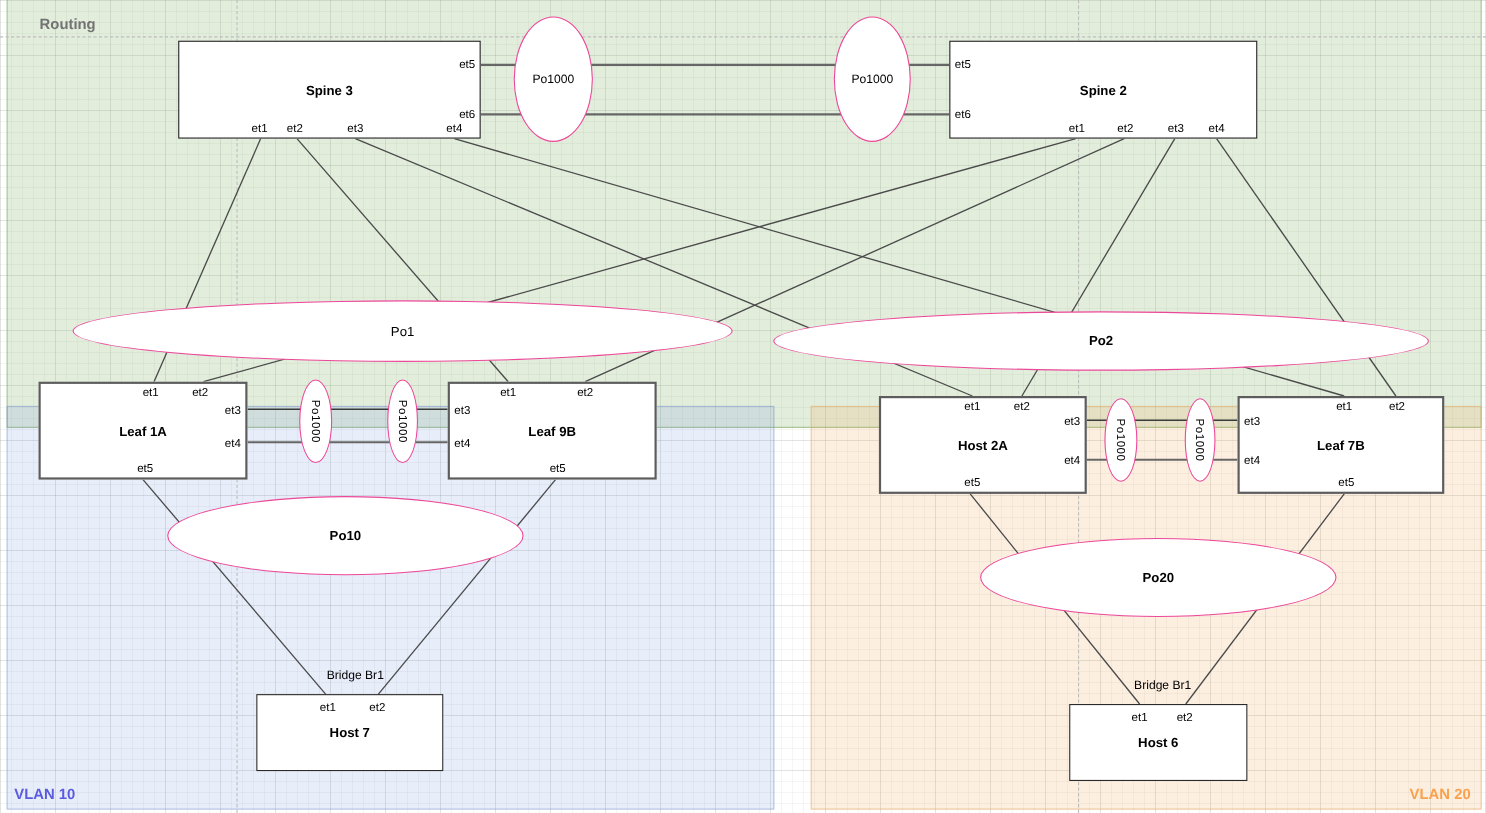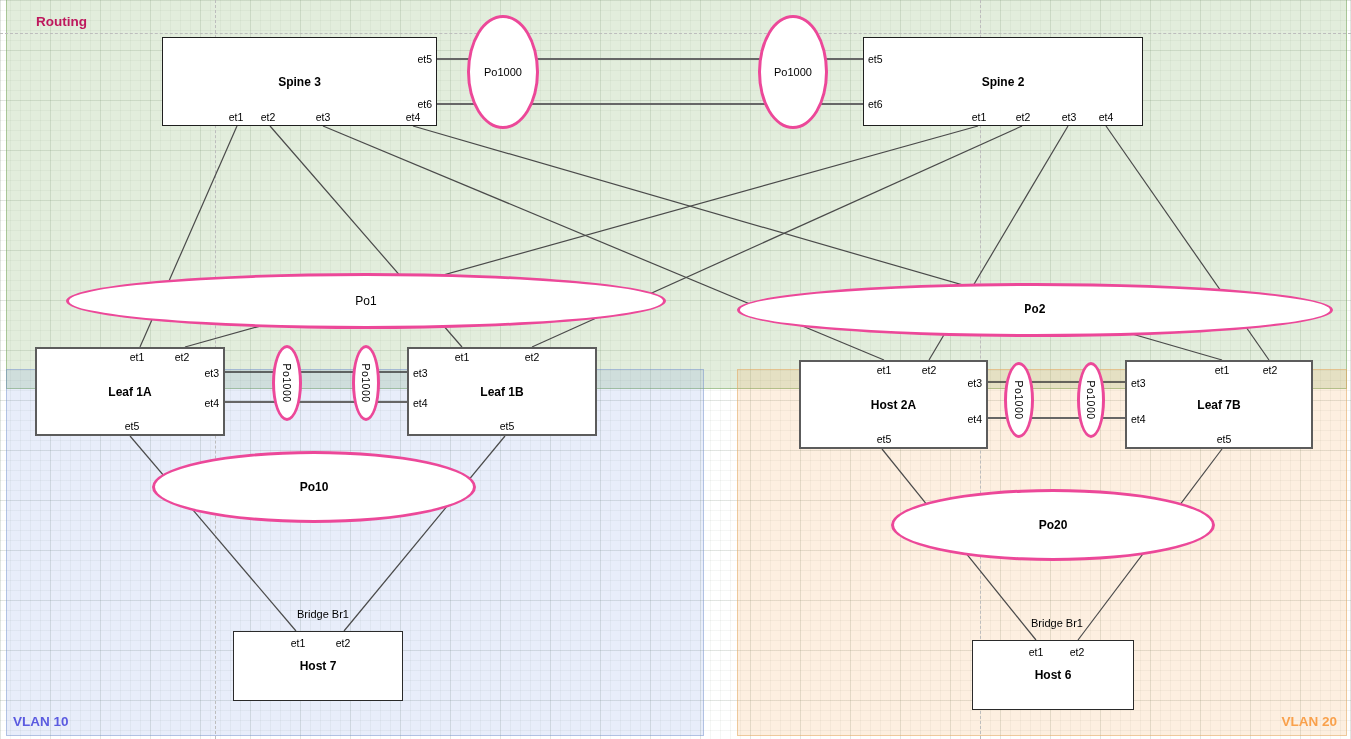--- a/index.html
+++ b/index.html
@@ -23,38 +23,38 @@
   .region.routing{left:6px;top:0;width:1339px;height:388px;
     background:rgba(140,185,115,0.25);border:1px solid rgba(120,165,95,0.55);border-top:none;}
   .region.vlan10{left:6px;top:369px;width:696px;height:365px;
     background:rgba(115,145,225,0.16);border:1px solid rgba(110,140,200,0.45);}
   .region.vlan20{left:737px;top:369px;width:608px;height:365px;
     background:rgba(245,160,70,0.17);border:1px solid rgba(225,170,100,0.55);}
   .page-dash-v{position:absolute;top:0;height:739px;width:0;border-left:1px dashed #bdbdbd;z-index:2;}
   .page-dash-h{position:absolute;left:0;width:1351px;height:0;border-top:1px dashed #bdbdbd;z-index:2;}
   svg.links{position:absolute;left:0;top:0;z-index:3;}
 
-  .ellipse{position:absolute;background:#fff;border:3px solid #ec4899;border-radius:50%;
+  .ellipse{position:absolute;background:#fff;border:1px solid #ec4899;border-radius:50%;
     display:flex;align-items:center;justify-content:center;z-index:4;box-sizing:border-box;}
   .ellipse .elabel{font-size:12px;color:#000;white-space:nowrap;}
   .ellipse .elabel.small{font-size:11px;}
   .ellipse .elabel.rot{transform:rotate(90deg);font-size:10.5px;letter-spacing:.5px;}
   .bold{font-weight:bold;}
 
   .node{position:absolute;background:#ffffff;box-sizing:border-box;z-index:5;}
   .node.spine{border:1.5px solid #1f1f1f;}
   .node.leaf{border:2px solid #5c5c5c;}
   .node.host{border:1.5px solid #2a2a2a;}
   .node-title{position:absolute;left:50%;top:50%;transform:translate(-50%,-50%);
     font-size:12px;font-weight:bold;color:#000;white-space:nowrap;}
   .port{position:absolute;font-size:10.5px;color:#000;white-space:nowrap;line-height:12px;}
   .port.cx{transform:translateX(-50%);}
   .floating-label{position:absolute;font-size:11px;color:#000;white-space:nowrap;z-index:6;}
   .region-label{position:absolute;font-size:13.5px;font-weight:bold;z-index:7;white-space:nowrap;}
-  .region-label.routing{color:#be185d;left:36px;top:14px;}
+  .region-label.routing{color:#737373;left:36px;top:14px;}
   .region-label.vlan10{color:#5B5BE0;left:13px;top:714px;}
   .region-label.vlan20{color:#F9A14C;right:14px;top:714px;}
 </style>
 </head>
 <body>
 
 <div class="canvas"></div>
 
 <div class="region routing"></div>
 <div class="region vlan10"></div>
@@ -95,21 +95,21 @@
 <div class="ellipse" style="left:467px;top:15px;width:72px;height:114px;">
   <span class="elabel small">Po1000</span>
 </div>
 <div class="ellipse" style="left:758px;top:15px;width:70px;height:114px;">
   <span class="elabel small">Po1000</span>
 </div>
 
 <div class="ellipse" style="left:66px;top:273px;width:600px;height:56px;">
   <span class="elabel">Po1</span>
 </div>
-<div class="ellipse" style="left:737px;top:283px;width:596px;height:54px;font-family:Liberation Mono, monospace;">
+<div class="ellipse" style="left:703px;top:283px;width:596px;height:54px;">
   <span class="elabel bold">Po2</span>
 </div>
 
 <div class="ellipse" style="left:272px;top:345px;width:30px;height:76px;">
   <span class="elabel rot">Po1000</span>
 </div>
 <div class="ellipse" style="left:352px;top:345px;width:28px;height:76px;">
   <span class="elabel rot">Po1000</span>
 </div>
 <div class="ellipse" style="left:1004px;top:362px;width:30px;height:76px;">
@@ -149,21 +149,21 @@
 <div class="node leaf" style="left:35px;top:347px;width:190px;height:89px;">
   <span class="node-title">Leaf 1A</span>
   <span class="port cx" style="left:100px;top:2px;">et1</span>
   <span class="port cx" style="left:145px;top:2px;">et2</span>
   <span class="port" style="right:4px;top:18px;">et3</span>
   <span class="port" style="right:4px;top:48px;">et4</span>
   <span class="port cx" style="left:95px;bottom:2px;">et5</span>
 </div>
 
 <div class="node leaf" style="left:407px;top:347px;width:190px;height:89px;">
-  <span class="node-title">Leaf 1B</span>
+  <span class="node-title">Leaf 9B</span>
   <span class="port cx" style="left:53px;top:2px;">et1</span>
   <span class="port cx" style="left:123px;top:2px;">et2</span>
   <span class="port" style="left:4px;top:18px;">et3</span>
   <span class="port" style="left:4px;top:48px;">et4</span>
   <span class="port cx" style="left:98px;bottom:2px;">et5</span>
 </div>
 
 <div class="node leaf" style="left:799px;top:360px;width:189px;height:89px;">
   <span class="node-title">Host 2A</span>
   <span class="port cx" style="left:83px;top:2px;">et1</span>

